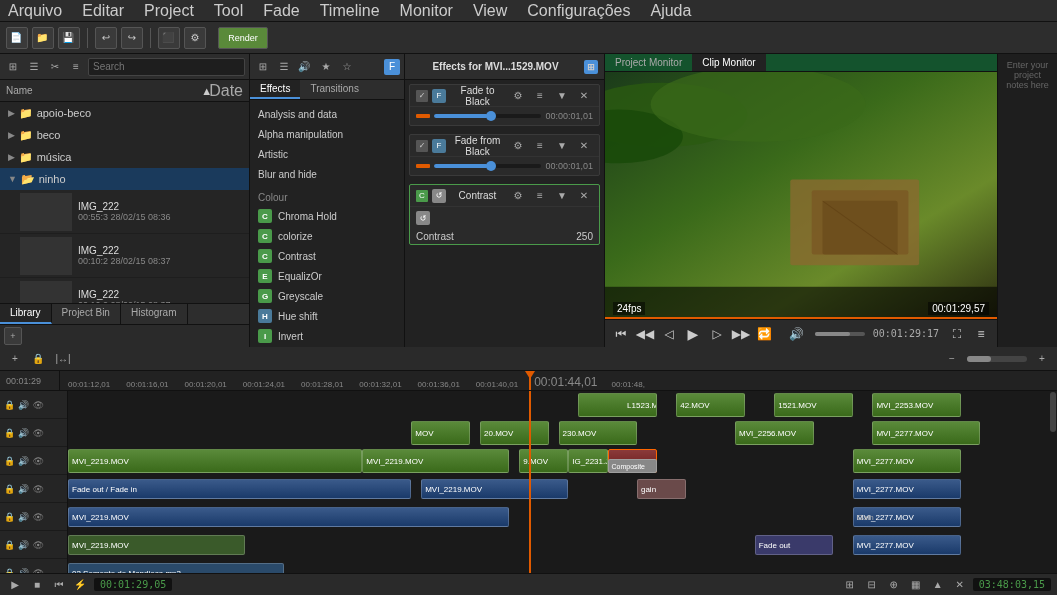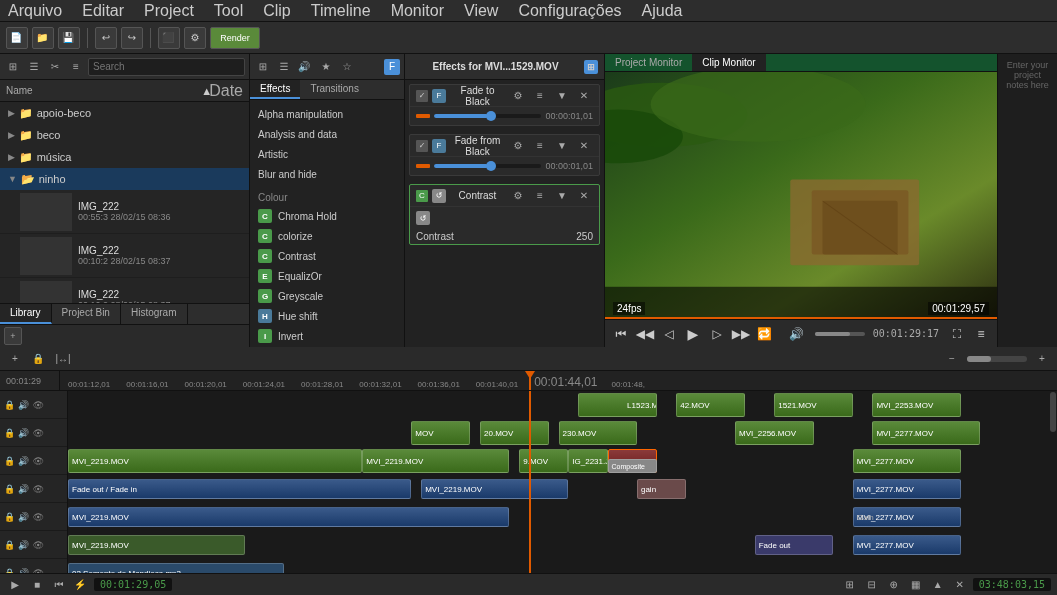--- a/index.html
+++ b/index.html
@@ -133,39 +133,39 @@
     .thumb-img3 { background: linear-gradient(135deg, #3a2a1a, #6a4a2a); }
   </style>
 </head>
 <body>
 
 <div id="menubar">
   <span>Arquivo</span>
   <span>Editar</span>
   <span>Project</span>
   <span>Tool</span>
-  <span>Clip</span>
+  <span>Fade</span>
   <span>Timeline</span>
   <span>Monitor</span>
   <span>View</span>
   <span>Configurações</span>
   <span>Ajuda</span>
 </div>
 
 <div id="toolbar">
   <div class="tb-btn">📄</div>
   <div class="tb-btn">📁</div>
   <div class="tb-btn">💾</div>
   <div class="tb-sep"></div>
   <div class="tb-btn">↩</div>
   <div class="tb-btn">↪</div>
   <div class="tb-sep"></div>
   <div class="tb-btn">⬛</div>
   <div class="tb-btn">⚙</div>
-  <div style="display:flex;flex-direction:column;align-items:center;">
+  <div style="display:flex;flex-direction:column;align-items:center;margin-left:8px;">
     <div class="tb-btn" style="background:#5a8a3a;color:#fff;width:50px;font-size:9px;">Render</div>
   </div>
 </div>
 
 <div id="main-content">
   <div id="upper">
 
     <div id="left-panel">
 
       <div id="left-toolbar">
@@ -255,24 +255,24 @@
         <div class="lt-btn" style="background:#4a90d9;color:#fff;width:16px;height:16px;border-radius:2px;">F</div>
       </div>
 
       <div id="middle-tabs">
         <div class="mtab active">Effects</div>
         <div class="mtab">Transitions</div>
       </div>
 
       <div id="effects-list">
         <div class="effect-item">
+          <span class="effect-label">Analysis and data</span>
+        </div>
+        <div class="effect-item">
           <span class="effect-label">Alpha manipulation</span>
-        </div>
-        <div class="effect-item">
-          <span class="effect-label">Analysis and data</span>
         </div>
         <div class="effect-item">
           <span class="effect-label">Artistic</span>
         </div>
         <div class="effect-item">
           <span class="effect-label">Blur and hide</span>
         </div>
         <div class="effect-section">Colour</div>
         <div class="effect-item">
           <div class="effect-icon" style="background:#4a9a4a;">C</div>

